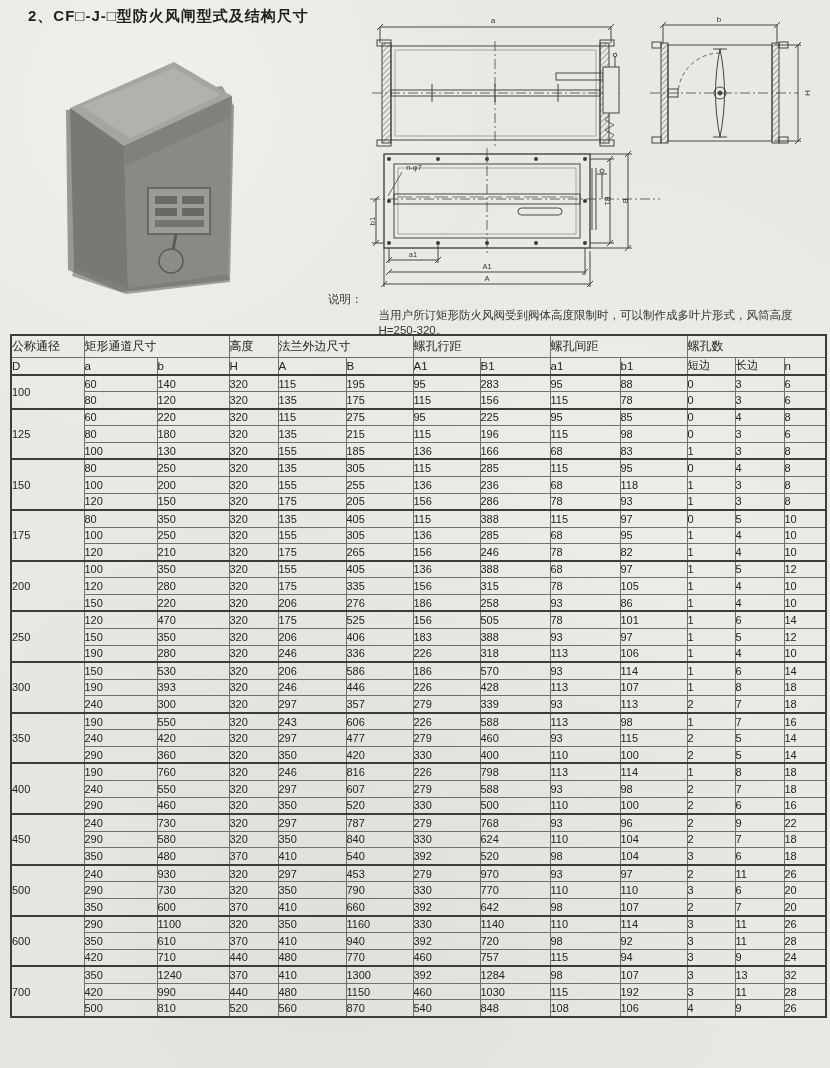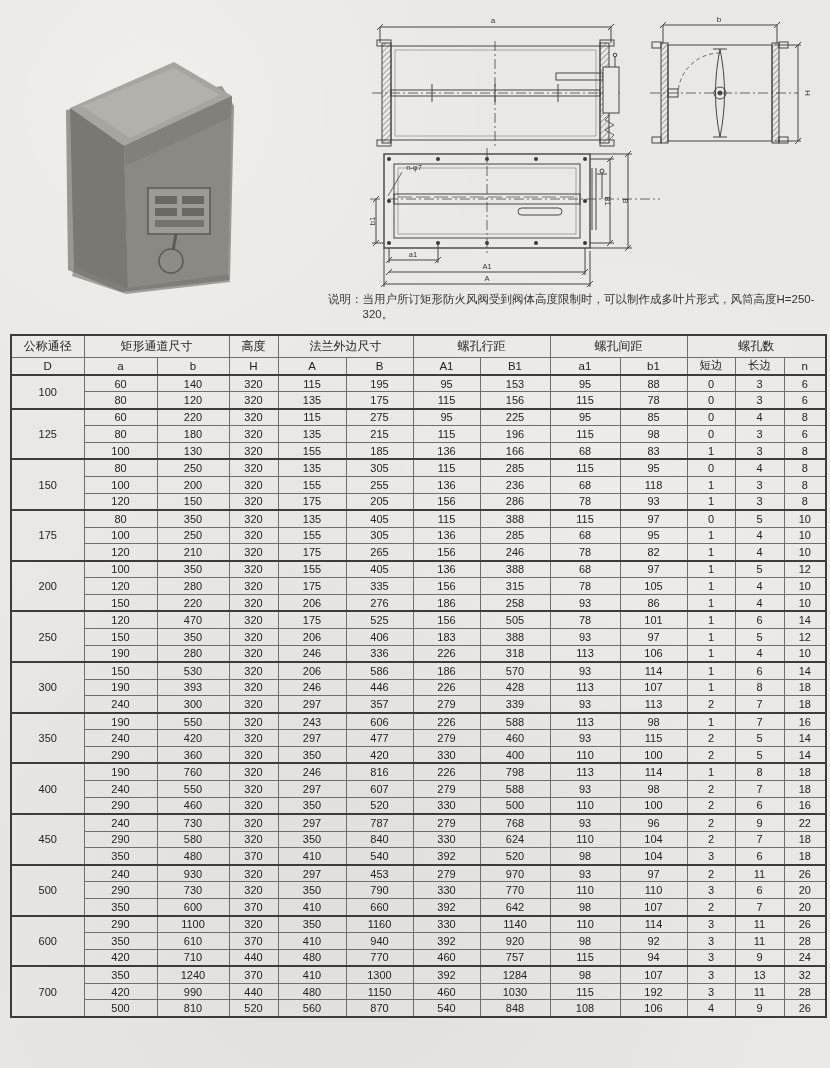--- a/index.html
+++ b/index.html
@@ -24,40 +24,41 @@
   .d-front { left:370px; top:13px;  width:252px; height:134px; }
   .d-side  { left:636px; top:13px;  width:178px; height:134px; }
   .d-flange{ left:368px; top:146px; width:296px; height:144px; }
   svg text { fill:#333; font-family:"Liberation Sans", sans-serif; }
 
   .note {
     position:absolute; left:328px; top:292px; width:516px;
     display:flex; font-size:11.5px; line-height:15px; color:#333;
   }
   .note .lbl { flex:none; }
-  .note p { margin:0; width:468px; }
+  .note p { margin:16px; width:468px; }
 
   table.dim {
     position:absolute; left:10px; top:334px; width:815px;
     border-collapse:collapse; table-layout:fixed;
-    text-align:center; color:#222;
+    text-align:left; color:#222;
     border:2px solid #3c3c3c;
   }
   table.dim th, table.dim td { border:1px solid #6f6f6f; overflow:hidden; white-space:nowrap; }
   table.dim thead tr:first-child th { height:22px; font-size:12px; font-weight:400; }
   table.dim thead tr:last-child  th { height:18px; font-size:11.5px; font-weight:400; }
   table.dim thead { border-bottom:2px solid #3c3c3c; }
   table.dim tbody td { height:16.9px; font-size:11px; }
   table.dim tr.group-start td { border-top:2px solid #3c3c3c; }
 </style>
 </head>
 <body>
 
 <div class="page">
 
+  <div class="title">2、CF□-J-□型防火风闸型式及结构尺寸</div>
 
   <div class="photo">
     <svg width="186" height="252" viewBox="0 0 186 252">
       <polygon points="14,62 170,38 182,58 178,232 70,244 16,222" fill="#9a9892"></polygon>
       <polygon points="18,60 122,14 180,48 72,98" fill="#a7a5a0"></polygon>
       <polygon points="30,58 122,20 168,47 78,90" fill="#b3b1ab"></polygon>
       <polygon points="18,60 72,98 76,240 22,220" fill="#7a7873"></polygon>
       <polygon points="72,98 180,48 176,226 76,240" fill="#8b8984"></polygon>
       <polygon points="72,98 180,48 178,70 73,118" fill="#82807b"></polygon>
       <rect x="96" y="140" width="62" height="46" fill="#9d9b95" stroke="#5c5a56" stroke-width="1.5"></rect>
@@ -256,21 +257,21 @@
     </thead>
     <tbody>
         <tr class="group-start">
           <td rowspan="2">100</td>
           <td>60</td>
           <td>140</td>
           <td>320</td>
           <td>115</td>
           <td>195</td>
           <td>95</td>
-          <td>153</td>
+          <td>283</td>
           <td>95</td>
           <td>88</td>
           <td>0</td>
           <td>3</td>
           <td>6</td>
         </tr>
         <tr>
           <td>80</td>
           <td>120</td>
           <td>320</td>
@@ -729,21 +730,21 @@
           <td>11</td>
           <td>26</td>
         </tr>
         <tr>
           <td>350</td>
           <td>610</td>
           <td>370</td>
           <td>410</td>
           <td>940</td>
           <td>392</td>
-          <td>920</td>
+          <td>720</td>
           <td>98</td>
           <td>92</td>
           <td>3</td>
           <td>11</td>
           <td>28</td>
         </tr>
         <tr>
           <td>420</td>
           <td>710</td>
           <td>440</td>

